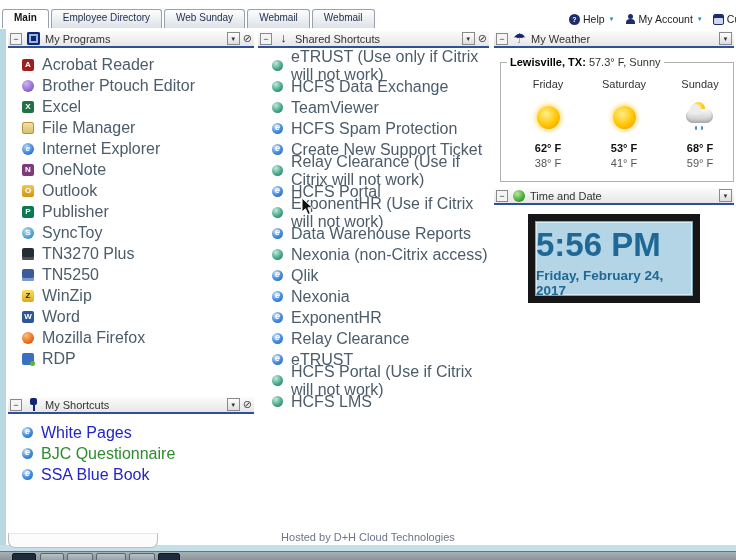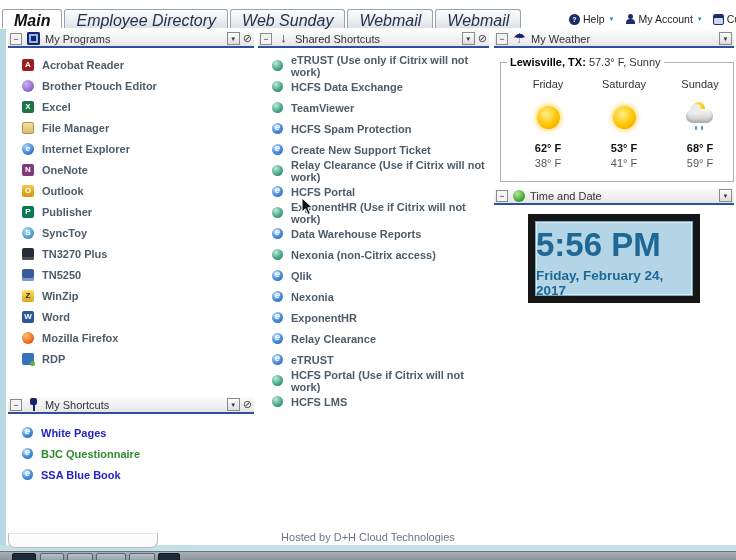--- a/index.html
+++ b/index.html
@@ -1,23 +1,23 @@
 <!DOCTYPE html>
 <html><head>
 <meta charset="utf-8">
 <style>
   * { margin:0; padding:0; box-sizing:border-box; }
   html,body { width:736px; height:560px; overflow:hidden; background:#fff;
     font-family:"Liberation Sans","DejaVu Sans",sans-serif; position:relative; }
 
   
   .tabbar { position:absolute; left:2px; top:9px; height:19px; display:flex; gap:2px; }
-  .tab { height:19px; padding:2px 11px 0; font-size:16px; color:#24324e;
+  .tab { height:19px; padding:2px 11px 0; font-size:10px; color:#24324e;
     background:linear-gradient(#fdfdfd,#dde2e8); border:1px solid #97a2b0;
-    border-bottom:none; border-radius:3px 3px 0 0; cursor:pointer; white-space:nowrap;font-style:italic; }
+    border-bottom:none; border-radius:3px 3px 0 0; cursor:pointer; white-space:nowrap; }
   .tab.active { background:#fff; font-weight:bold; color:#111; }
 
   
   .topmenu { position:absolute; left:563px; top:11px; height:16px; display:flex;
     align-items:center; gap:4px; white-space:nowrap; }
   .tm-item { display:flex; align-items:center; gap:3px; font-size:10.5px; color:#222;
     cursor:pointer; margin-left:6px; }
   .tm-circle { width:11px; height:11px; border-radius:50%; background:#1d2d6b;
     color:#fff; font-size:7px; font-weight:bold; text-align:center; line-height:11px; }
   .customize-icon { width:11px; height:11px; border:1px solid #1d2d6b; border-radius:2px;
@@ -54,21 +54,21 @@
   .pin-icon::before { content:""; position:absolute; left:3px; top:0; width:7px; height:7px;
     border-radius:2px; background:#17246e; }
   .pin-icon::after { content:""; position:absolute; left:6px; top:7px; width:1.5px; height:6px; background:#17246e; }
   .umbrella-icon { width:13px; height:15px; color:#17246e; font-size:14px; line-height:14px; text-align:center; }
   .clock-green-icon { width:12px; height:12px; border-radius:50%;
     background:radial-gradient(circle at 35% 30%, #b6ea92, #3a9a30 70%, #227a1c); }
 
   
   .list { padding-top:6px; }
   .row { height:21px; display:flex; align-items:center; padding-left:14px; cursor:pointer; }
-  .row-label { font-size:11px; color:#4c5c6a;font-weight:bold; }
+  .row-label { font-size:16px; color:#4c5c6a; }
   a.row-label { text-decoration:none; }
 
   .prog-ic { width:12px; height:12px; margin-right:8px; flex:none; border-radius:2px;
     color:#fff; font-size:8px; font-weight:bold; text-align:center; line-height:12px; }
   .acrobat-icon { background:#9c1f1f; } .acrobat-icon::after{content:"A";}
   .ptouch-icon { background:radial-gradient(circle at 35% 30%, #cdb4f2, #6a3fc0); border-radius:50%; }
   .excel-icon { background:#1f7246; } .excel-icon::after{content:"X";}
   .folder-icon { background:linear-gradient(#f2e2a2,#d8bf6e); border:1px solid #b49240; }
   .ie-round-icon { background:radial-gradient(circle at 35% 30%, #a8d4ff, #2a6fd0 75%); border-radius:50%; }
   .ie-round-icon::after{content:"e"; font-style:italic;}

